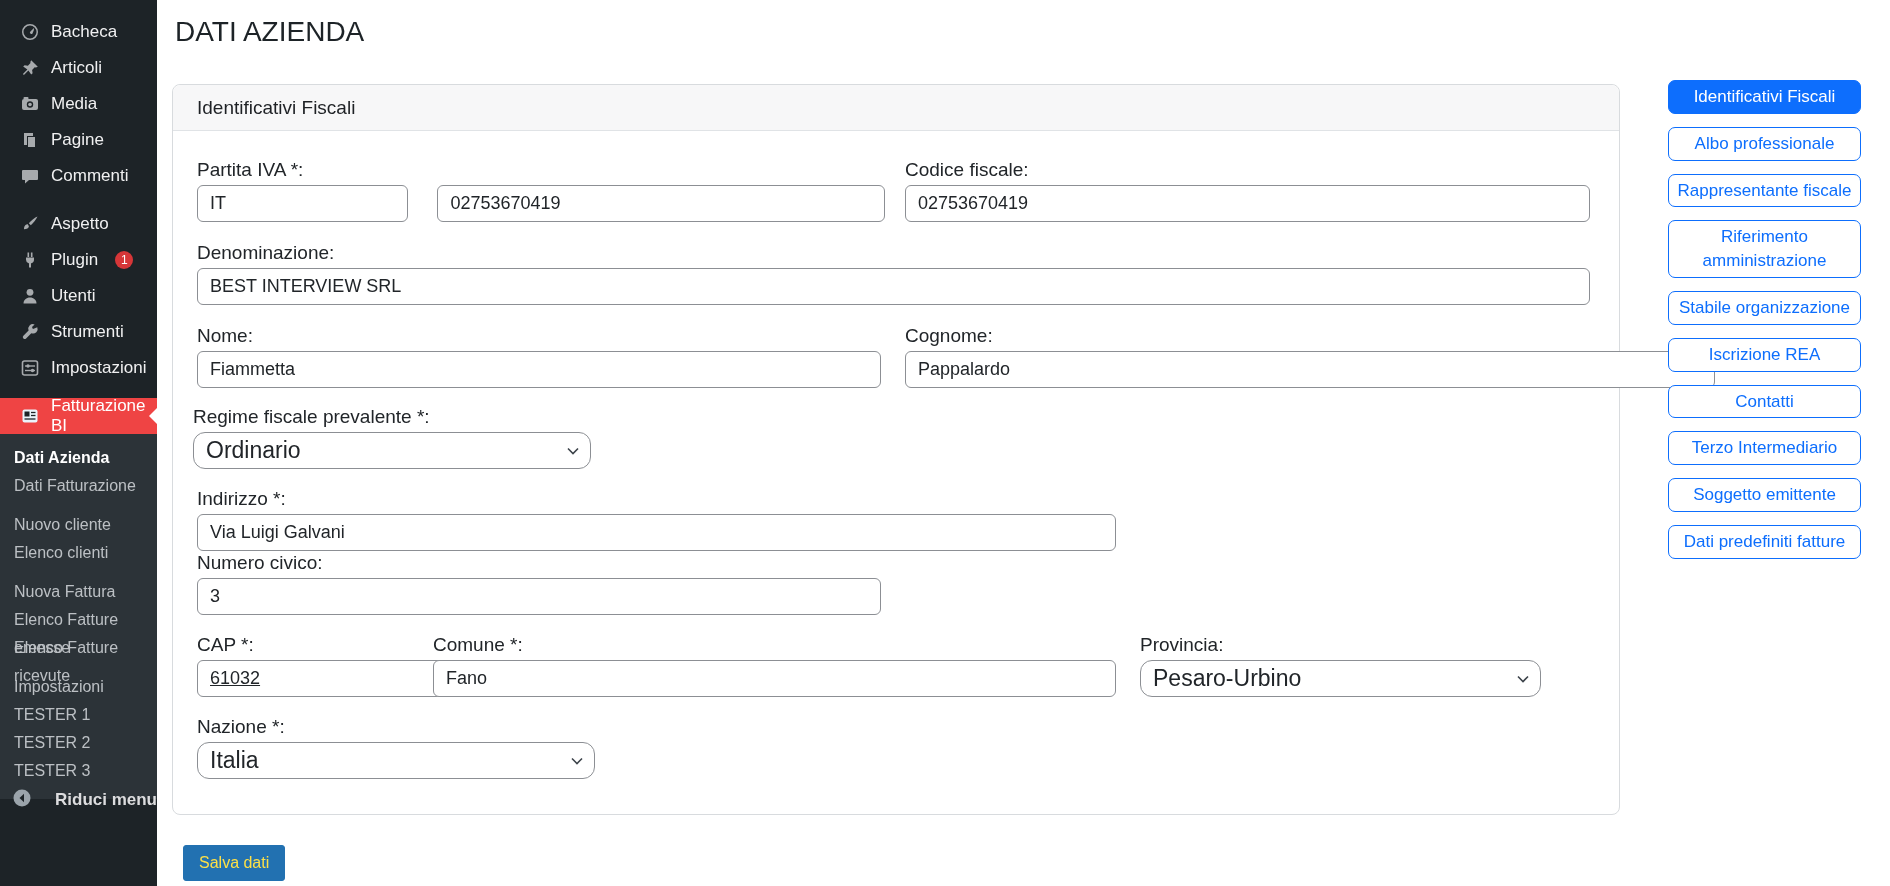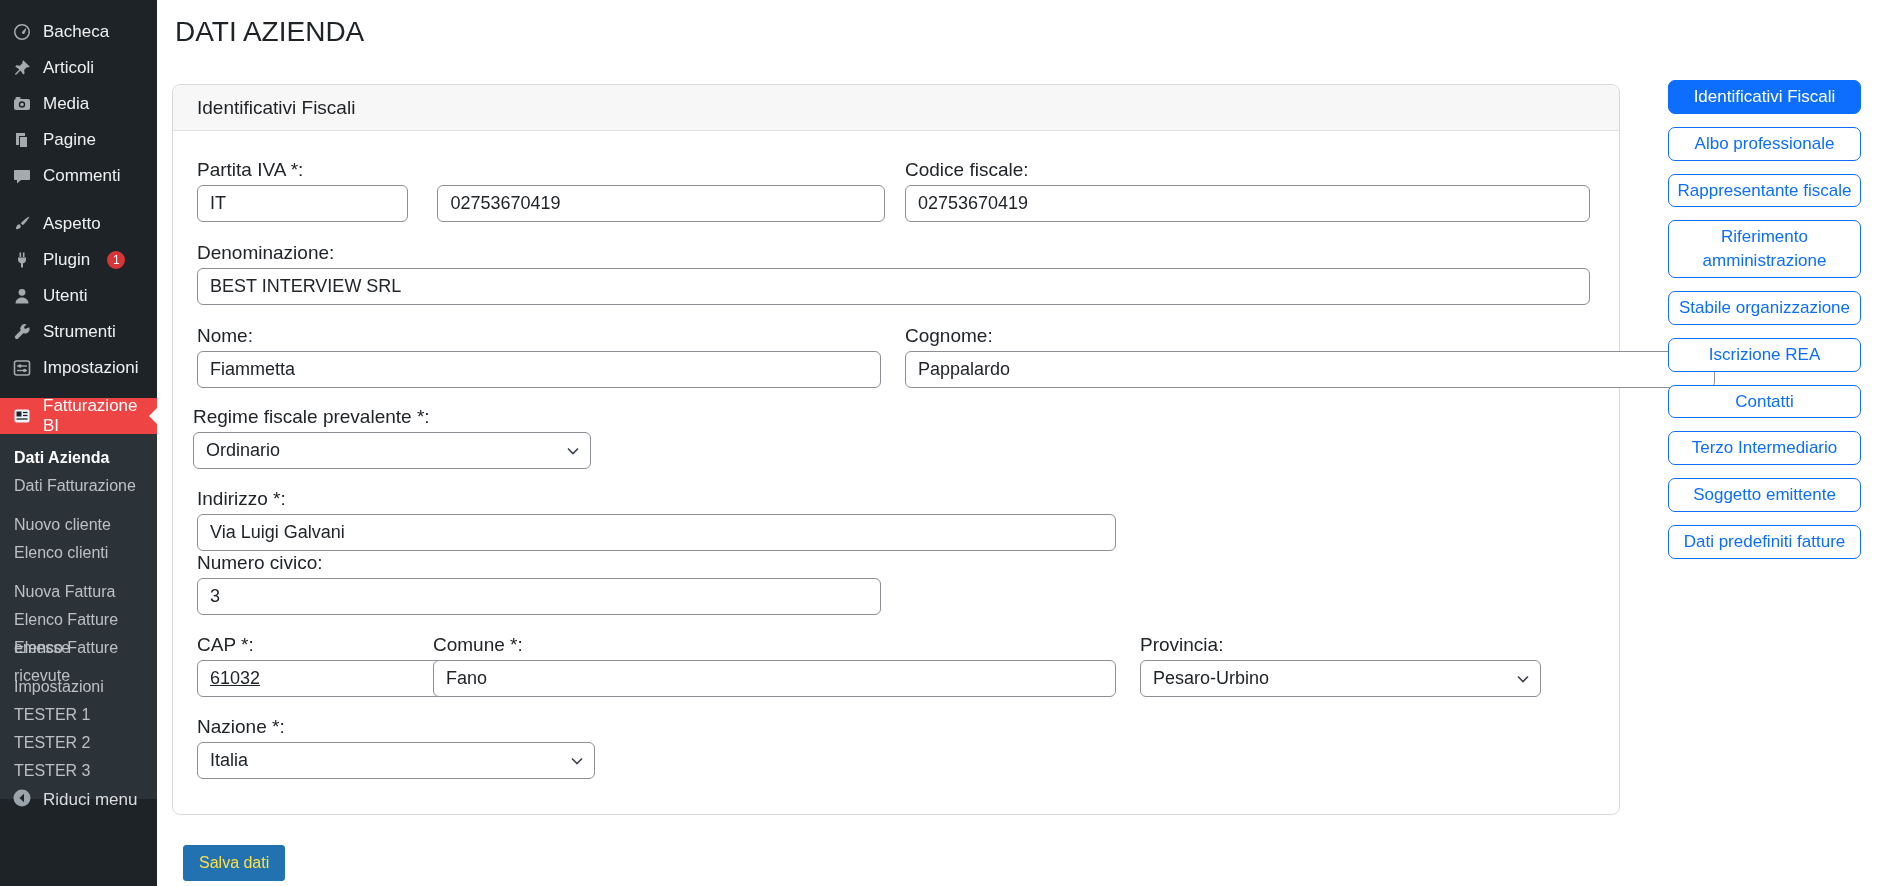--- a/index.html
+++ b/index.html
@@ -3,52 +3,52 @@
 <meta charset="utf-8">
 <style>
   * { box-sizing: border-box; margin: 0; padding: 0; }
   html,body { width:1890px; height:886px; overflow:hidden; }
   body { font-family:"Liberation Sans", sans-serif; background:#fff; }
   #app { display:flex; width:1890px; height:886px; }
 
   
   .sidebar { position:relative; width:157px; height:886px; background:#1d2327; color:#f0f0f1; flex:0 0 157px; }
   .menu { padding-top:14px; }
-  .menu-item { height:36px; display:flex; align-items:center; gap:11px; padding:0 8px 0 12px; font-size:17px; color:#f0f0f1; cursor:pointer; position:relative; }
+  .menu-item { height:36px; display:flex; align-items:center; gap:11px; padding:0 8px 0 20px; font-size:17px; color:#f0f0f1; cursor:pointer; position:relative; }
   .menu-item .mi { width:20px; height:20px; display:inline-flex; flex:0 0 20px; }
   .menu-item svg { width:20px; height:20px; }
   .sep { height:12px; }
   .menu-item.active { background:#ef4444; color:#fff; }
   .wp-arrow { position:absolute; right:-1px; top:50%; transform:translateY(-50%); width:0; height:0;
               border-top:9px solid transparent; border-bottom:9px solid transparent; border-right:9px solid #fff; }
   .badge { margin-left:6px; min-width:18px; height:18px; border-radius:9px; background:#d63638; color:#fff;
            font-size:12px; display:inline-flex; align-items:center; justify-content:center; padding:0 5px; }
   .submenu { background:#2c3338; padding:10px 0 14px 0; }
   .sub-item { height:28px; line-height:28px; padding-left:14px; font-size:16px; color:#bcc0c4; cursor:pointer; }
   .sub-item.current { color:#fff; font-weight:bold; }
   .sub-item.gap { margin-top:11px; }
   .collapse-item { position:absolute; top:782px; left:0; width:100%; height:36px; display:flex; align-items:center;
-                   gap:11px; padding-left:12px; font-size:17px; color:#dcdcde; cursor:pointer; }
+                   gap:23px; padding-left:12px; font-size:17px; color:#dcdcde; cursor:pointer;font-weight:bold; }
 
   
   .main { position:relative; width:1733px; height:886px; background:#fff; }
   .page-title { position:absolute; left:18px; top:16px; font-size:28px; font-weight:500; color:#1d2327; }
 
   .card { position:absolute; left:15px; top:84px; width:1448px; height:731px; background:#fff;
           border:1px solid #d8dbde; border-radius:8px; }
   .card-header { height:46px; background:#f7f7f8; border-bottom:1px solid #e0e3e6; border-radius:8px 8px 0 0;
                  display:flex; align-items:center; padding-left:24px; font-size:19px; color:#1e2125; }
 
   .fg { position:absolute; }
   .fg label { display:block; font-size:19px; color:#212529; height:22px; margin-bottom:4px; white-space:nowrap; }
   .tin { height:37px; border:1px solid #8c8f94; border-radius:6px; padding:0 12px; font-size:18px; color:#212529;
          font-family:"Liberation Sans", sans-serif; background:#fff; display:inline-block; vertical-align:top; }
   input.tin { outline:none; }
-  .fselect { position:relative; height:37px; border:1px solid #8c8f94; border-radius:6px; background:#fff;
-             display:flex; align-items:center; padding:0 30px 0 12px; font-size:18px; color:#212529; cursor:pointer; }
+  .fselect { position:relative; height:37px; border:1px solid #8c8f94; border-radius:12px; background:#fff;
+             display:flex; align-items:center; padding:0 30px 0 12px; font-size:23px; color:#212529; cursor:pointer; }
   .fselect .chev { position:absolute; right:10px; top:50%; transform:translateY(-50%); width:14px; height:14px; }
 
   
   .fg-piva   { left:24px;  top:74px;  }
   .fg-piva .in1 { width:211px; margin-right:25px; }
   .fg-piva .in2 { width:448px; }
   .fg-cf     { left:732px; top:74px;  } .fg-cf .tin { width:685px; }
   .fg-den    { left:24px;  top:157px; } .fg-den .tin { width:1393px; }
   .fg-nome   { left:24px;  top:240px; } .fg-nome .tin { width:684px; }
   .fg-cogn   { left:732px; top:240px; } .fg-cogn .tin { width:810px; }

